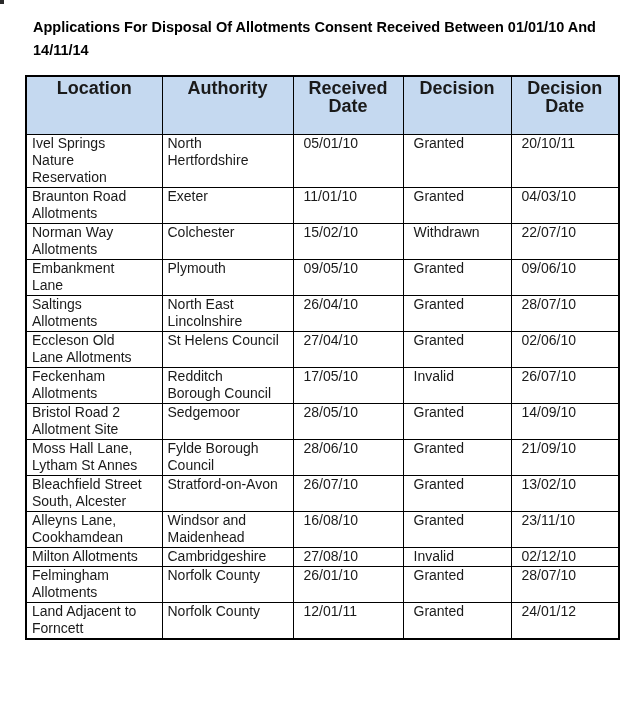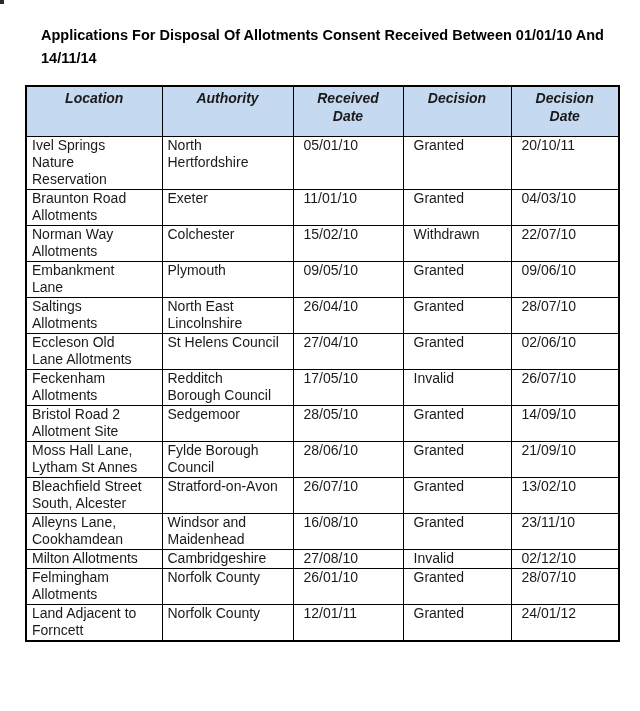--- a/index.html
+++ b/index.html
@@ -18,21 +18,21 @@
     background: #2a2a2a;
   }
   .doc {
     position: absolute;
     left: 25px;
     top: 8px;
     width: 593px;
   }
   .title {
     width: 590px;
-    margin: 16px;
+    margin: 8px;
     color: #000000;
     font-size: 14.5px;
     font-weight: 700;
     line-height: 22.5px;
   }
   table.allotments {
     margin-top: 14px;
     width: 593px;
     table-layout: fixed;
     border-collapse: collapse;
@@ -41,26 +41,25 @@
   th, td {
     border: 1px solid var(--border, #000);
     vertical-align: top;
     white-space: pre-line;
     overflow: hidden;
     color: var(--text, #1a1a1a);
   }
   th {
     background: var(--header-bg, #c5d9f0);
     height: 47px;
-    padding: 2px 2px 0 2px;
-    font-size: 14px;
+    padding: 2px 2px 8px 2px;
+    font-size: 18px;
     font-weight: 700;
     line-height: 18px;
     text-align: center;
-    font-style: italic;
   }
   td {
     font-size: 14px;
     line-height: 17px;
     padding: 0 3px 1px 5px;
     text-align: left;
     font-weight: 400;
   }
   td.pad-wide { padding-left: 10px; }
 </style>

